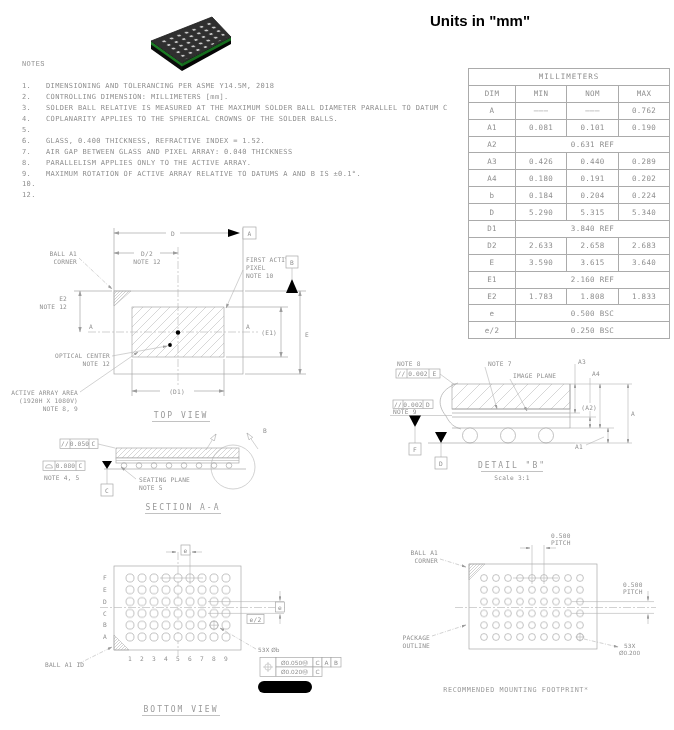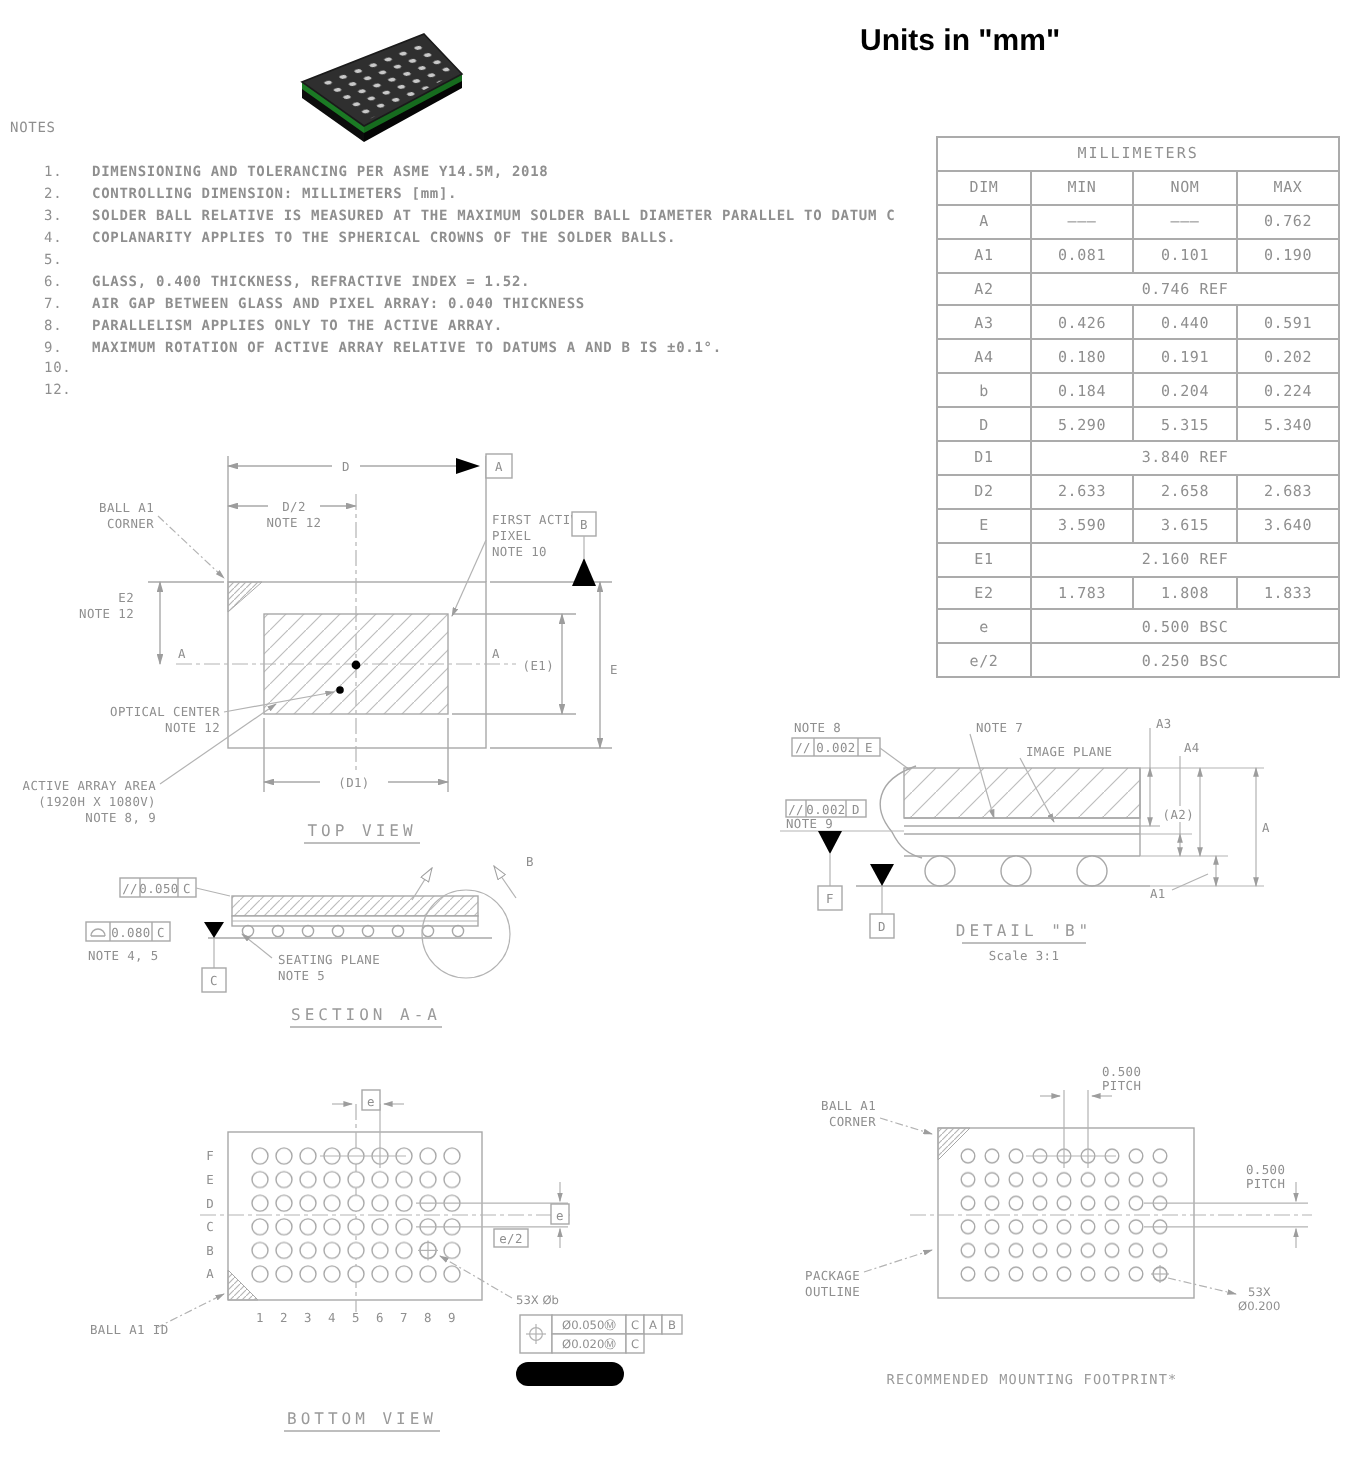--- a/index.html
+++ b/index.html
@@ -1,25 +1,25 @@
 <!DOCTYPE html>
 <html><head>
 <meta charset="utf-8">
 <style>
   html,body{margin:0;padding:0;background:#fff;}
   .canvas{position:relative;width:674px;height:730px;background:#fff;overflow:hidden;
           font-family:"DejaVu Sans Mono",monospace;}
   .abs{position:absolute;}
   .page-title{left:430px;top:12px;font-family:"Liberation Sans",sans-serif;
               font-weight:bold;font-size:15px;color:#000;}
-  .notes-head{left:5px;top:60px;font-size:7px;color:#8f8f8f;letter-spacing:.35px;}
+  .notes-head{left:22px;top:60px;font-size:7px;color:#8f8f8f;letter-spacing:.35px;font-family:Liberation Mono, monospace;}
   .notes{left:22px;top:82px;width:446px;}
   .note{display:flex;height:10.95px;overflow:visible;white-space:nowrap;}
   .nnum{width:24px;flex:0 0 24px;font-size:7px;color:#8f8f8f;letter-spacing:.35px;}
-  .ntext{font-size:7px;color:#8f8f8f;letter-spacing:.35px;font-weight:bold;}
+  .ntext{font-size:7px;color:#8f8f8f;letter-spacing:.35px;}
   .dimtable{left:468px;top:68px;}
   .dimtable table{border-collapse:collapse;table-layout:fixed;width:201px;}
   .dimtable td{border:1px solid #ababab;height:15.9px;text-align:center;vertical-align:middle;
                font-size:7.5px;color:#8f8f8f;padding:0;letter-spacing:.3px;overflow:hidden;}
   .dimtable .hd{letter-spacing:1px;}
   svg{position:absolute;left:0;top:0;}
   .ln{stroke:#a8a8a8;stroke-width:.7;fill:none;}
   .lnt{stroke:#b3b3b3;stroke-width:.6;fill:none;}
   .cl{stroke:#b3b3b3;stroke-width:.6;fill:none;stroke-dasharray:8 2 2 2;}
   .ld{stroke:#b3b3b3;stroke-width:.6;fill:none;stroke-dasharray:4 1.5 1 1.5;}
@@ -107,27 +107,27 @@
             <td>0.762</td>
           </tr>
       <tr>
             <td>A1</td>
             <td>0.081</td>
             <td>0.101</td>
             <td>0.190</td>
           </tr>
       <tr>
             <td>A2</td>
-            <td colspan="3">0.746 REF</td>
+            <td colspan="3">0.631 REF</td>
           </tr>
       <tr>
             <td>A3</td>
             <td>0.426</td>
             <td>0.440</td>
-            <td>0.591</td>
+            <td>0.289</td>
           </tr>
       <tr>
             <td>A4</td>
             <td>0.180</td>
             <td>0.191</td>
             <td>0.202</td>
           </tr>
       <tr>
             <td>b</td>
             <td>0.184</td>

